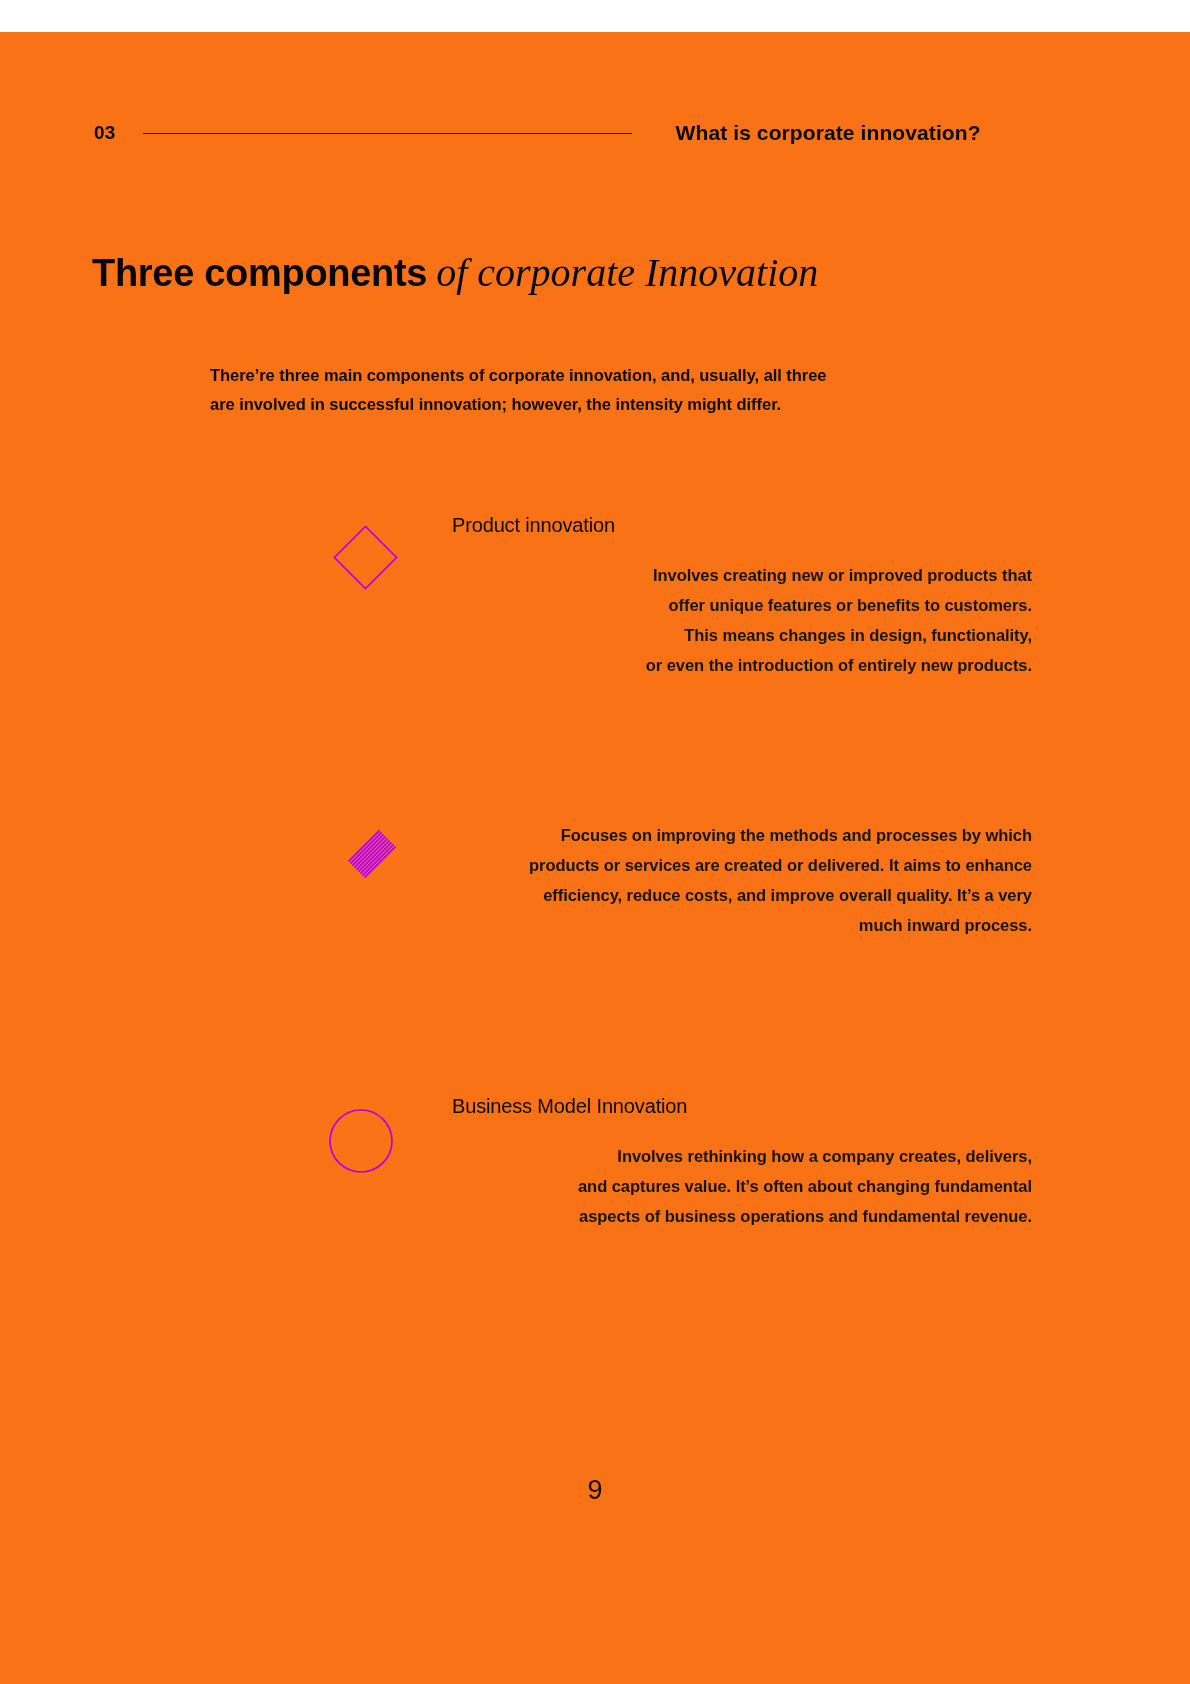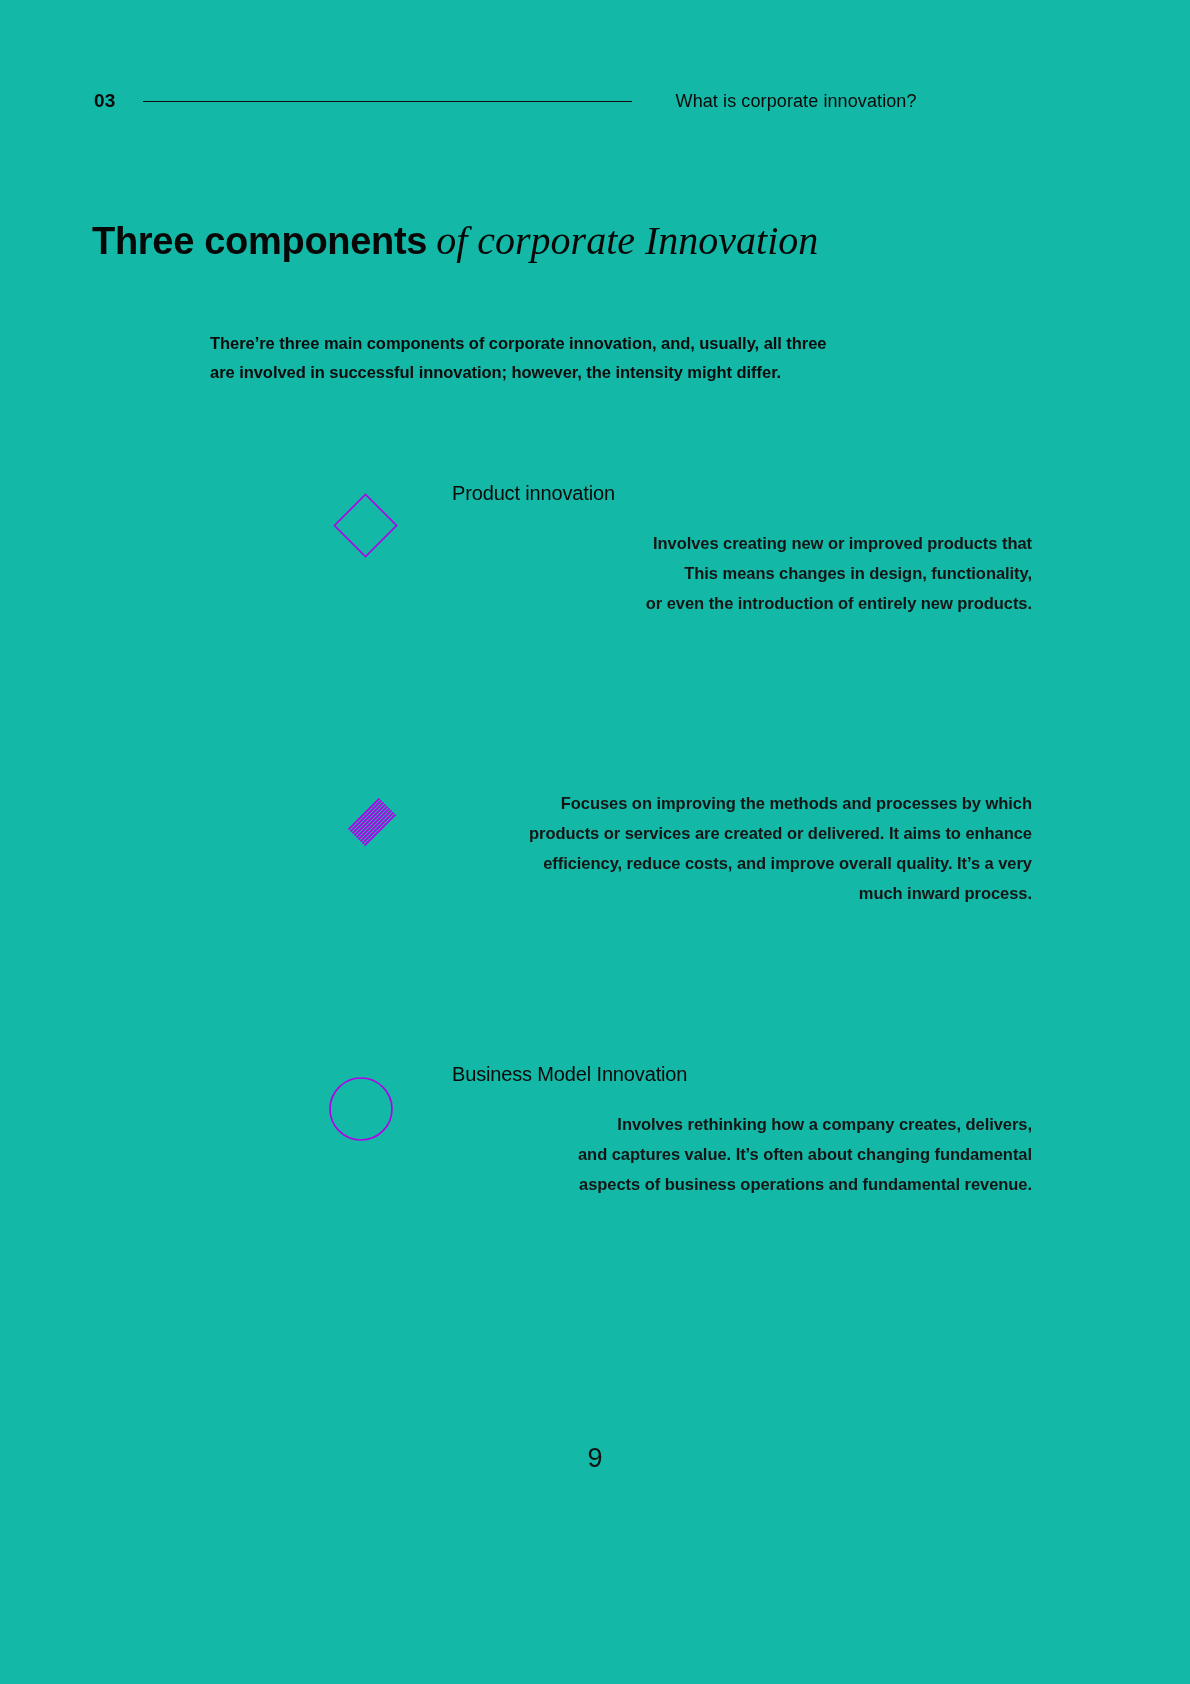--- a/index.html
+++ b/index.html
@@ -12,21 +12,22 @@
     height: 1684px;
     position: relative;
     font-family: "Liberation Sans", sans-serif;
     color: #000000;
     -webkit-font-smoothing: antialiased;
   }
 
   .page {
     position: absolute;
     inset: 0;
-    background: #14b8a6;
+    background: #f97316;
+    margin-top: 32px;
   }
 
   
   .header {
     position: absolute;
     left: 94px;
     top: 84px;
     width: 922px;
     height: 34px;
     display: flex;
@@ -41,22 +42,22 @@
   }
   .header-rule {
     flex: 0 0 auto;
     width: 489px;
     height: 1px;
     background: #111111;
     margin-left: 27px;
   }
   .header-title {
     margin-left: 44px;
-    font-size: 18px;
-    font-weight: 400;
+    font-size: 21px;
+    font-weight: 700;
     letter-spacing: 0.1px;
     color: #0a0a0a;
     white-space: nowrap;
   }
 
   
   .main-title {
     position: absolute;
     left: 92px;
     top: 198px;
@@ -174,20 +175,21 @@
   <div class="component comp-1">
     <div class="comp-icon">
       <svg width="90" height="90" viewBox="0 0 90 90" aria-hidden="true">
         <rect x="25.5" y="25.5" width="44" height="44" transform="rotate(45 47.5 47.5)" fill="none" stroke="#b200e8" stroke-width="1.6"></rect>
       </svg>
     </div>
     <div class="comp-body">
       <div class="comp-heading">Product innovation</div>
       <div class="comp-text">
         <span class="ln">Involves creating new or improved products that</span>
+        <span class="ln">offer unique features or benefits to customers.</span>
         <span class="ln">This means changes in design, functionality,</span>
         <span class="ln">or even the introduction of entirely new products.</span>
       </div>
     </div>
   </div>
 
   <div class="component comp-2">
     <div class="comp-icon">
       <svg width="90" height="90" viewBox="0 0 90 90" aria-hidden="true">
         <defs>

